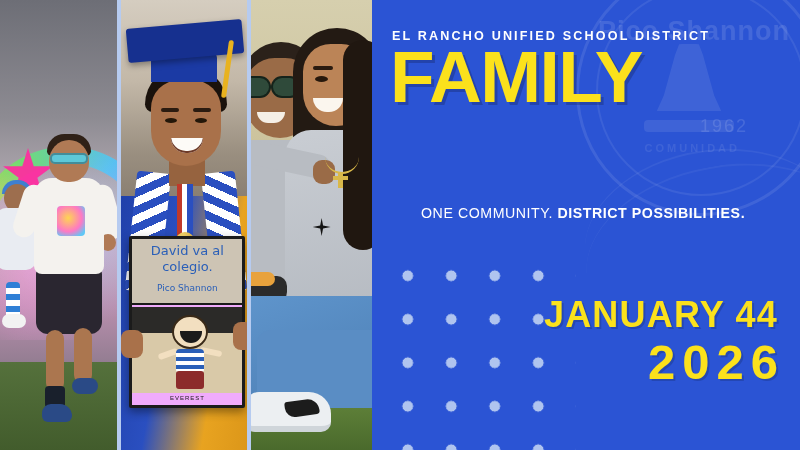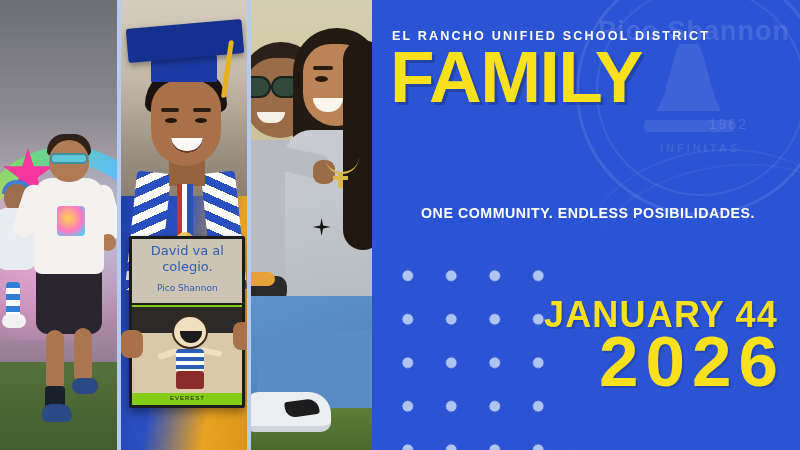--- a/index.html
+++ b/index.html
@@ -120,21 +120,21 @@
     transform:rotate(6deg); border-radius:4px; }
   .p2-stole-r { position:absolute; left:86px; top:172px; width:34px; height:120px;
     background:repeating-linear-gradient(210deg,#2a4fc0 0 8px,#ffffff 8px 16px);
     transform:rotate(-6deg); border-radius:4px; }
   .p2-medal-rib { position:absolute; left:56px; top:184px; width:16px; height:52px;
     background:repeating-linear-gradient(90deg,#c0392b 0 5px,#fff 5px 10px,#2a4fc0 10px 16px); }
   .p2-medal { position:absolute; left:54px; top:232px; width:20px; height:20px;
     border-radius:50%; background:radial-gradient(circle at 35% 30%,#ffe27a,#c8992a); }
   
   .p2-book { position:absolute; left:8px; top:236px; width:116px; height:172px;
-    background:#84cc16; border:3px solid #1b1b1b; border-radius:2px;
+    background:#f0abfc; border:3px solid #1b1b1b; border-radius:2px;
     box-shadow:0 4px 10px rgba(0,0,0,.4); overflow:hidden; }
   .p2-book-top { position:absolute; left:0; top:0; width:100%; height:66px;
     background:#cdc4b4; border-bottom:2px solid #1b1b1b; }
   .p2-book-title { position:absolute; left:0; top:4px; width:100%;
     text-align:center; color:#2a5fb8; font-size:13px; line-height:16px;
     font-family:"DejaVu Sans", sans-serif; }
   .p2-book-author { position:absolute; left:0; top:44px; width:100%;
     text-align:center; color:#2a5fb8; font-size:9px;
     font-family:"DejaVu Sans", sans-serif; }
   .p2-book-art { position:absolute; left:0; top:68px; width:100%; height:86px;
@@ -233,21 +233,21 @@
   
   .seal { position:absolute; right:-26px; top:-34px; width:250px; height:250px;
     border-radius:50%; border:3px solid rgba(255,255,255,.10);
     opacity:.95; }
   .seal-inner { position:absolute; right:-6px; top:-14px; width:210px; height:210px;
     border-radius:50%; border:2px solid rgba(255,255,255,.08); }
   .seal-text { position:absolute; right:10px; top:16px;
     font-size:27px; font-weight:bold; color:rgba(255,255,255,.12);
     letter-spacing:1px; white-space:nowrap; }
   .seal-year { position:absolute; right:52px; top:116px;
-    font-size:14px; font-weight:normal; color:rgba(255,255,255,.13);
+    font-size:18px; font-weight:normal; color:rgba(255,255,255,.13);
     letter-spacing:2px; }
   .seal-bell { position:absolute; right:76px; top:44px; width:70px; height:78px;
     background:rgba(255,255,255,.09);
     border-radius:40% 40% 12% 12% / 62% 62% 12% 12%;
     clip-path:polygon(36% 0,64% 0,70% 14%,86% 66%,96% 86%,4% 86%,14% 66%,30% 14%); }
   .seal-bell-base { position:absolute; right:66px; top:120px; width:90px; height:12px;
     background:rgba(255,255,255,.09); border-radius:4px; }
   .seal-sub { position:absolute; right:60px; top:142px;
     font-size:11px; font-weight:bold; letter-spacing:3px;
     color:rgba(255,255,255,.09); }
@@ -280,31 +280,31 @@
     color:#FBE11C; font-weight:bold; font-size:73px; line-height:66px;
     letter-spacing:-1.5px;
     text-shadow:3px 3px 0 rgba(16,30,80,.30);
     font-family:"Liberation Sans", sans-serif;
   }
   .title-1 { display:block; padding-left:2px; }
   .title-2 { display:block; font-size:74px; letter-spacing:-1px; }
 
   .tagline { position:absolute; left:49px; top:203px; color:#ffffff; }
   .tag-line { font-size:14.2px; line-height:21px; letter-spacing:.55px; white-space:nowrap; }
-  .tag-a { font-weight:700;text-align:right; }
+  .tag-a { font-weight:400;text-align:right; }
   .tag-b { font-weight:bold; }
 
   .date-block { position:absolute; right:22px; top:296px; text-align:right; }
   .date-month {
     color:#FBE11C; font-weight:bold; font-size:36px; line-height:38px;
     letter-spacing:1.2px;
     text-shadow:2px 2px 0 rgba(16,30,80,.25);
   }
   .date-year {
-    color:#FBE11C; font-weight:bold; font-size:71px; line-height:56px;
+    color:#FBE11C; font-weight:bold; font-size:49px; line-height:56px;
     letter-spacing:7px; margin-right:-7px;
     text-shadow:2px 2px 0 rgba(16,30,80,.25);
   }
 </style>
 </head>
 <body>
 
 <div class="flyer">
 
   <div class="photo-strip">
@@ -406,41 +406,41 @@
     </div>
   </div>
 
   <div class="blue-panel">
 
     <div class="seal"></div>
     <div class="seal-inner"></div>
     <div class="seal-bell"></div>
     <div class="seal-bell-base"></div>
     <div class="seal-text">Pico Shannon</div>
-    <div class="seal-sub">INFINITAS</div>
+    <div class="seal-sub">COMUNIDAD</div>
     <div class="seal-year">1962</div>
     <div class="wave"></div>
     <div class="wave2"></div>
 
     <div class="dot-grid"></div>
 
     <div class="content">
 
       <div class="eyebrow">EL RANCHO UNIFIED SCHOOL DISTRICT</div>
 
       <div class="title-wrap">
         <div class="title">
           <span class="title-1">FAMILY</span>
         </div>
       </div>
 
       <div class="tagline">
         <div class="tag-line">
           <span class="tag-a">ONE COMMUNITY.</span>
-          <span class="tag-b">ENDLESS POSIBILIDADES.</span>
+          <span class="tag-b">DISTRICT POSSIBILITIES.</span>
         </div>
       </div>
 
       <div class="date-block">
         <div class="date-month">JANUARY 44</div>
         <div class="date-year">2026</div>
       </div>
 
     </div>
   </div>

